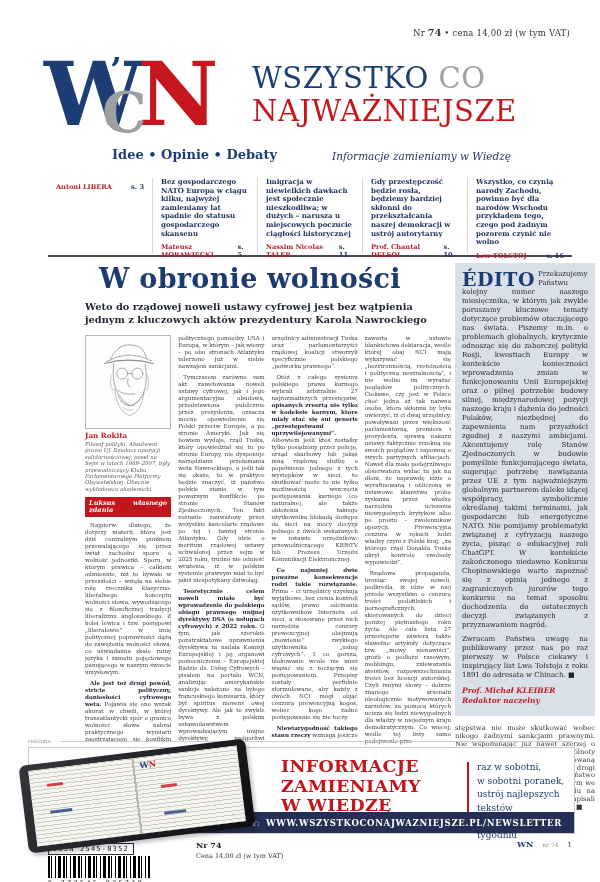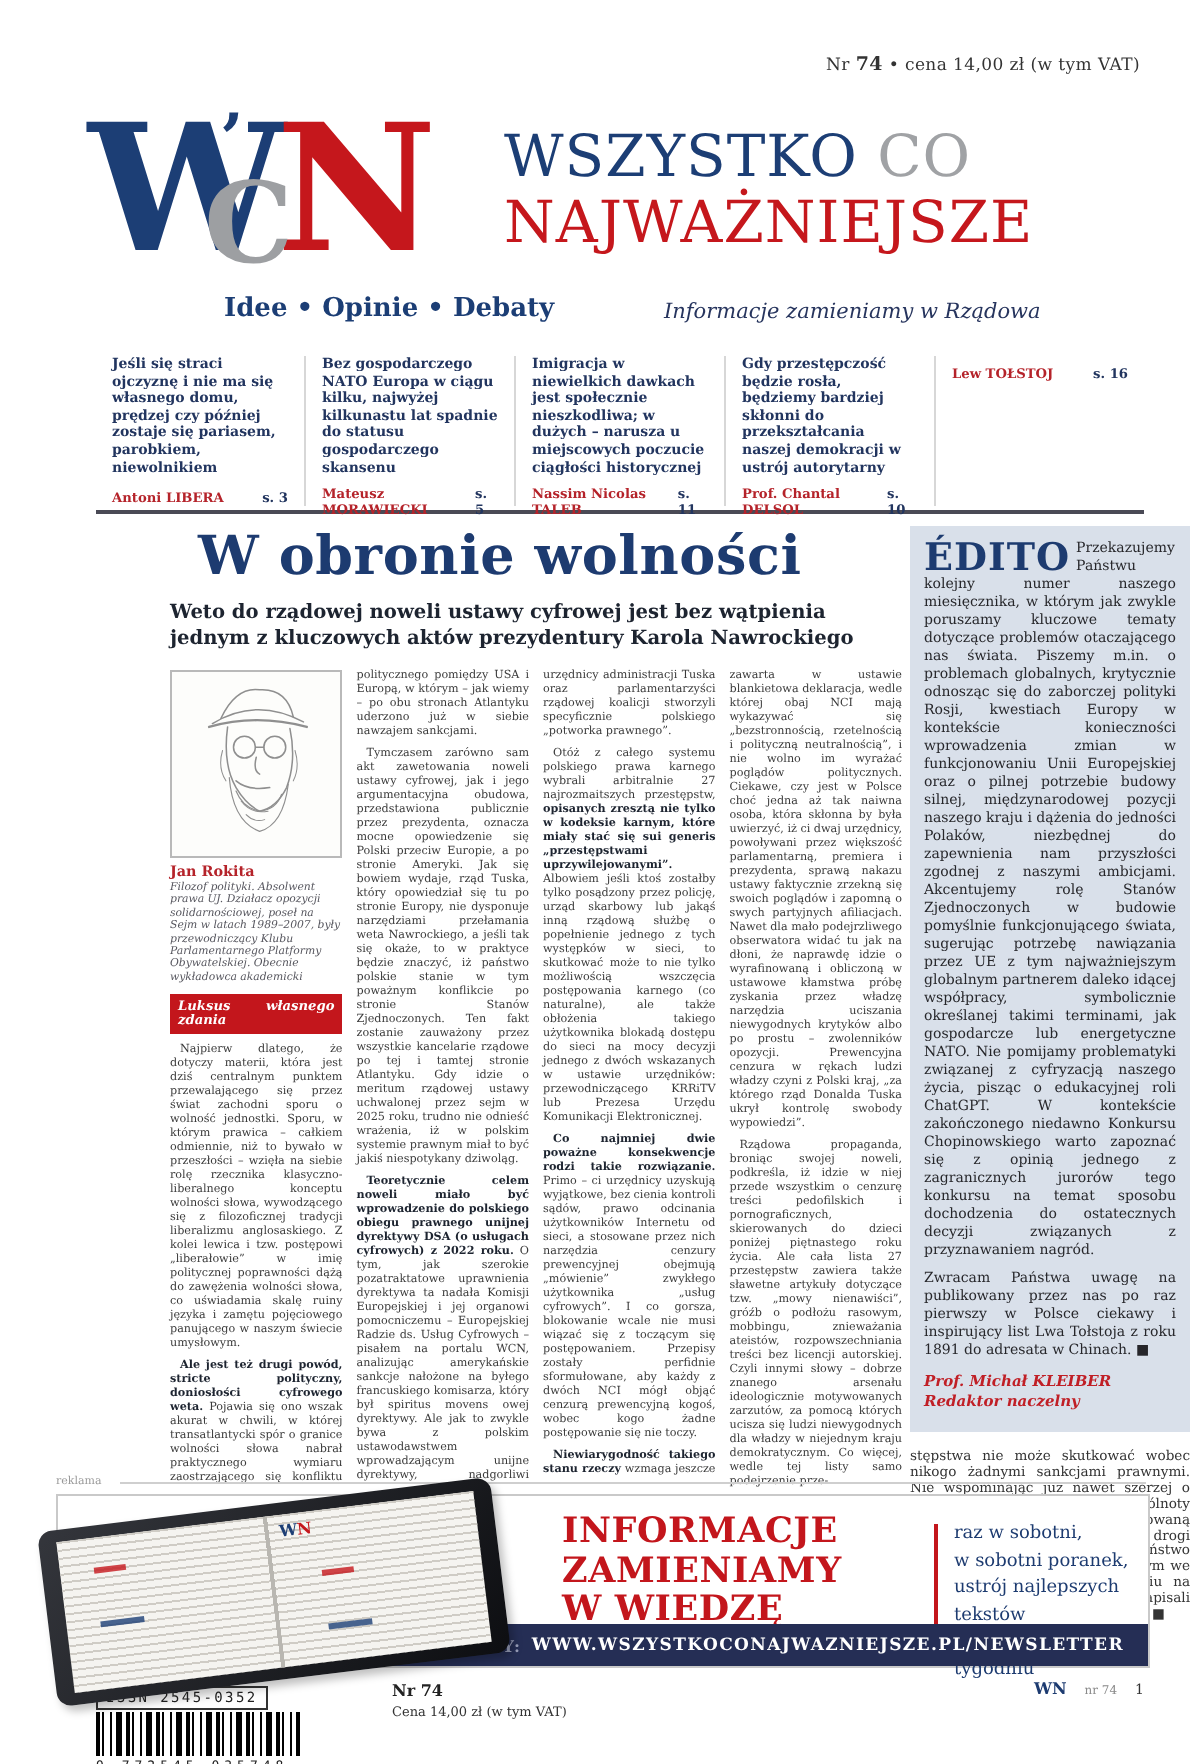--- a/index.html
+++ b/index.html
@@ -106,52 +106,52 @@
     <span class="l-apos">’</span>
     <span class="l-c">C</span>
     <span class="l-n">N</span>
   </div>
 
   <div class="title-block">
     <div class="t1"><span>WSZYSTKO</span> <span class="co">CO</span></div>
     <div class="t2">NAJWAŻNIEJSZE</div>
   </div>
   <div class="tag-left">Idee • Opinie • Debaty</div>
-  <div class="tag-right">Informacje zamieniamy w Rządowa</div>
+  <div class="tag-right">Informacje zamieniamy w Wiedzę</div>
 
   <div class="teasers">
     <div class="teaser">
-      <div class="teaser-text">Jeśli się straci ojczyznę i nie ma się własnego domu, prędzej czy później zostaje się pariasem, parobkiem, niewolnikiem</div>
       <div class="teaser-meta">
         <span class="t-author">Antoni LIBERA</span>
         <span class="t-page">s. 3</span>
       </div>
     </div>
     <div class="teaser">
-      <div class="teaser-text">Bez gospodarczego NATO Europa w ciągu kilku, najwyżej kilkunastu lat spadnie do statusu gospodarczego skansenu</div>
+      <div class="teaser-text">Bez gospodarczego NATO Europa w ciągu kilku, najwyżej zamieniamy lat spadnie do statusu gospodarczego skansenu</div>
       <div class="teaser-meta">
         <span class="t-author">Mateusz MORAWIECKI</span>
         <span class="t-page">s. 5</span>
       </div>
     </div>
     <div class="teaser">
       <div class="teaser-text">Imigracja w niewielkich dawkach jest społecznie nieszkodliwa; w dużych – narusza u miejscowych poczucie ciągłości historycznej</div>
       <div class="teaser-meta">
         <span class="t-author">Nassim Nicolas TALEB</span>
         <span class="t-page">s. 11</span>
       </div>
     </div>
     <div class="teaser">
       <div class="teaser-text">Gdy przestępczość będzie rosła, będziemy bardziej skłonni do przekształcania naszej demokracji w ustrój autorytarny</div>
       <div class="teaser-meta">
         <span class="t-author">Prof. Chantal DELSOL</span>
         <span class="t-page">s. 10</span>
       </div>
     </div>
     <div class="teaser">
+      <div class="teaser-text">Wszystko, co czynią narody Zachodu, powinno być dla narodów Wschodu przykładem tego, czego pod żadnym pozorem czynić nie wolno</div>
       <div class="teaser-meta">
         <span class="t-author">Lew TOŁSTOJ</span>
         <span class="t-page">s. 16</span>
       </div>
     </div>
   </div>
 
   <div class="article">
     <h1 class="headline">W obronie wolności</h1>
     <div class="deck">Weto do rządowej noweli ustawy cyfrowej jest bez wątpienia jednym z kluczowych aktów prezydentury Karola Nawrockiego</div>

